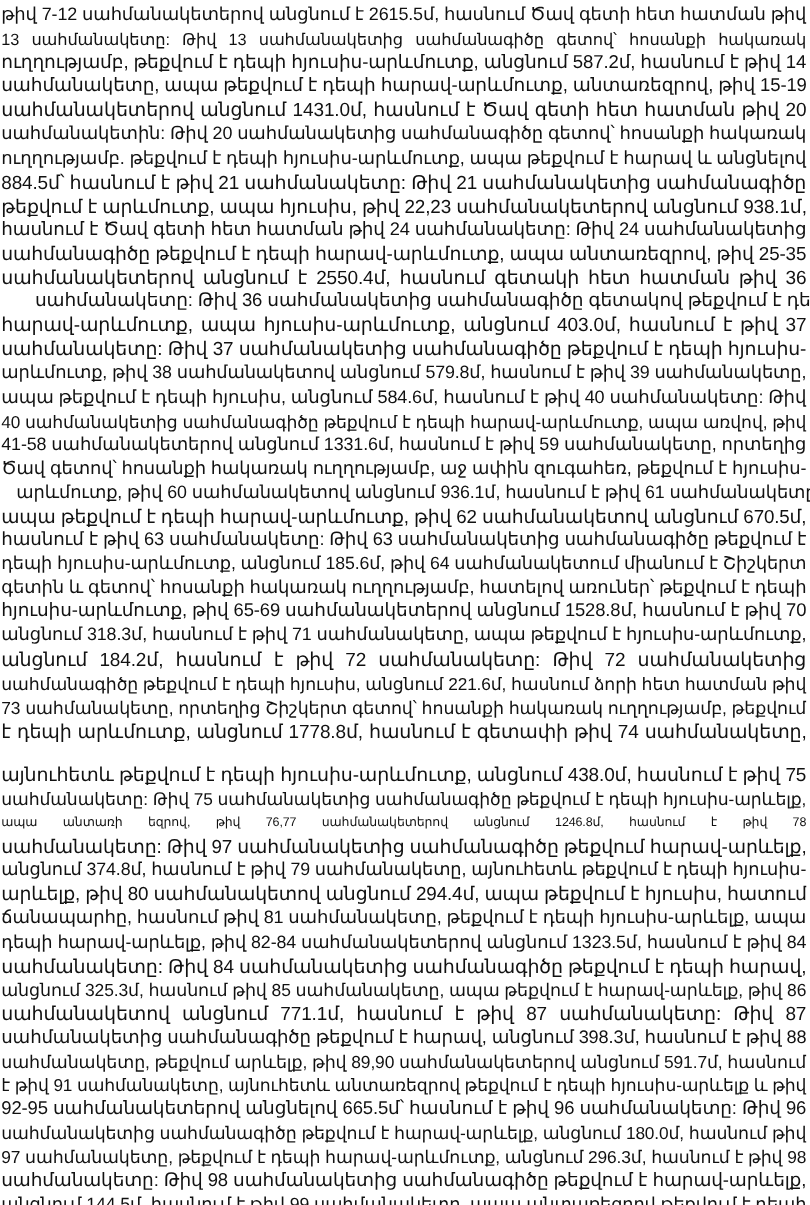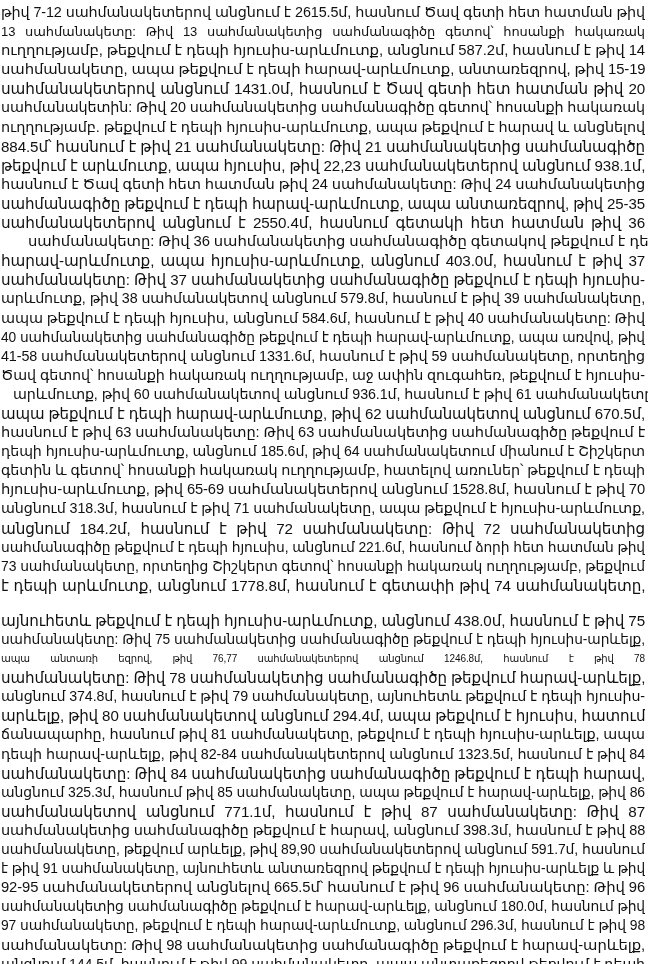--- a/index.html
+++ b/index.html
@@ -66,21 +66,21 @@
       <span class="line" style="display: block; width: 644px; font-size: 14.3531px;">գետին և գետով՝ հոսանքի հակառակ ուղղությամբ, հատելով առուներ՝ թեքվում է դեպի</span>
       <span class="line" style="display: block; width: 644px; font-size: 14.72px;">հյուսիս-արևմուտք, թիվ 65-69 սահմանակետերով անցնում 1528.8մ, հասնում է թիվ 70</span>
       <span class="line" style="display: block; width: 644px; font-size: 14.2902px;">անցնում 318.3մ, հասնում է թիվ 71 սահմանակետը, ապա թեքվում է հյուսիս-արևմուտք,</span>
       <span class="line" style="display: block; width: 644px; word-spacing: 5.55556px;">անցնում 184.2մ, հասնում է թիվ 72 սահմանակետը: Թիվ 72 սահմանակետից</span>
       <span class="line" style="display: block; width: 644px; font-size: 13.826px;">սահմանագիծը թեքվում է դեպի հյուսիս, անցնում 221.6մ, հասնում ձորի հետ հատման թիվ</span>
       <span class="line" style="display: block; width: 644px; font-size: 13.9243px;">73 սահմանակետը, որտեղից Շիշկերտ գետով՝ հոսանքի հակառակ ուղղությամբ, թեքվում</span>
       <span class="line" style="display: block; width: 644px; word-spacing: 0.7px;">է դեպի արևմուտք, անցնում 1778.8մ, հասնում է գետափի թիվ 74 սահմանակետը,</span>
       <span class="line" style="display: block; width: 644px; font-size: 15.1764px; margin-top: 16px;">այնուհետև թեքվում է դեպի հյուսիս-արևմուտք, անցնում 438.0մ, հասնում է թիվ 75</span>
       <span class="line" style="display: block; width: 644px; font-size: 13.787px;">սահմանակետը: Թիվ 75 սահմանակետից սահմանագիծը թեքվում է դեպի հյուսիս-արևելք,</span>
       <span class="line" style="display: block; width: 644px; font-size: 10px;">ապա անտառի եզրով, թիվ 76,77 սահմանակետերով անցնում 1246.8մ, հասնում է թիվ 78</span>
-      <span class="line" style="display: block; width: 644px; font-size: 15.0597px;">սահմանակետը: Թիվ 78 սահմանակետից սահմանագիծը թեքվում հարավ-արևելք,</span>
+      <span class="line" style="display: block; width: 644px; font-size: 15.0597px;">սահմանակետը: Թիվ 97 սահմանակետից սահմանագիծը թեքվում հարավ-արևելք,</span>
       <span class="line" style="display: block; width: 644px; font-size: 14.2279px;">անցնում 374.8մ, հասնում է թիվ 79 սահմանակետը, այնուհետև թեքվում է դեպի հյուսիս-</span>
       <span class="line" style="display: block; width: 644px; font-size: 15.0597px;">արևելք, թիվ 80 սահմանակետով անցնում 294.4մ, ապա թեքվում է հյուսիս, հատում</span>
       <span class="line" style="display: block; width: 644px; font-size: 14.3953px;">ճանապարհը, հասնում թիվ 81 սահմանակետը, թեքվում է դեպի հյուսիս-արևելք, ապա</span>
       <span class="line" style="display: block; width: 644px; font-size: 14.2694px;">դեպի հարավ-արևելք, թիվ 82-84 սահմանակետերով անցնում 1323.5մ, հասնում է թիվ 84</span>
       <span class="line" style="display: block; width: 644px; font-size: 15.1764px;">սահմանակետը: Թիվ 84 սահմանակետից սահմանագիծը թեքվում է դեպի հարավ,</span>
       <span class="line" style="display: block; width: 644px; font-size: 13.9641px;">անցնում 325.3մ, հասնում թիվ 85 սահմանակետը, ապա թեքվում է հարավ-արևելք, թիվ 86</span>
       <span class="line" style="display: block; width: 644px; word-spacing: 5.55556px;">սահմանակետով անցնում 771.1մ, հասնում է թիվ 87 սահմանակետը: Թիվ 87</span>
       <span class="line" style="display: block; width: 644px; font-size: 14.5019px;">սահմանակետից սահմանագիծը թեքվում է հարավ, անցնում 398.3մ, հասնում է թիվ 88</span>
       <span class="line" style="display: block; width: 644px; font-size: 13.9442px;">սահմանակետը, թեքվում արևելք, թիվ 89,90 սահմանակետերով անցնում 591.7մ, հասնում</span>
       <span class="line" style="display: block; width: 644px; font-size: 13.7483px;">է թիվ 91 սահմանակետը, այնուհետև անտառեզրով թեքվում է դեպի հյուսիս-արևելք և թիվ</span>

